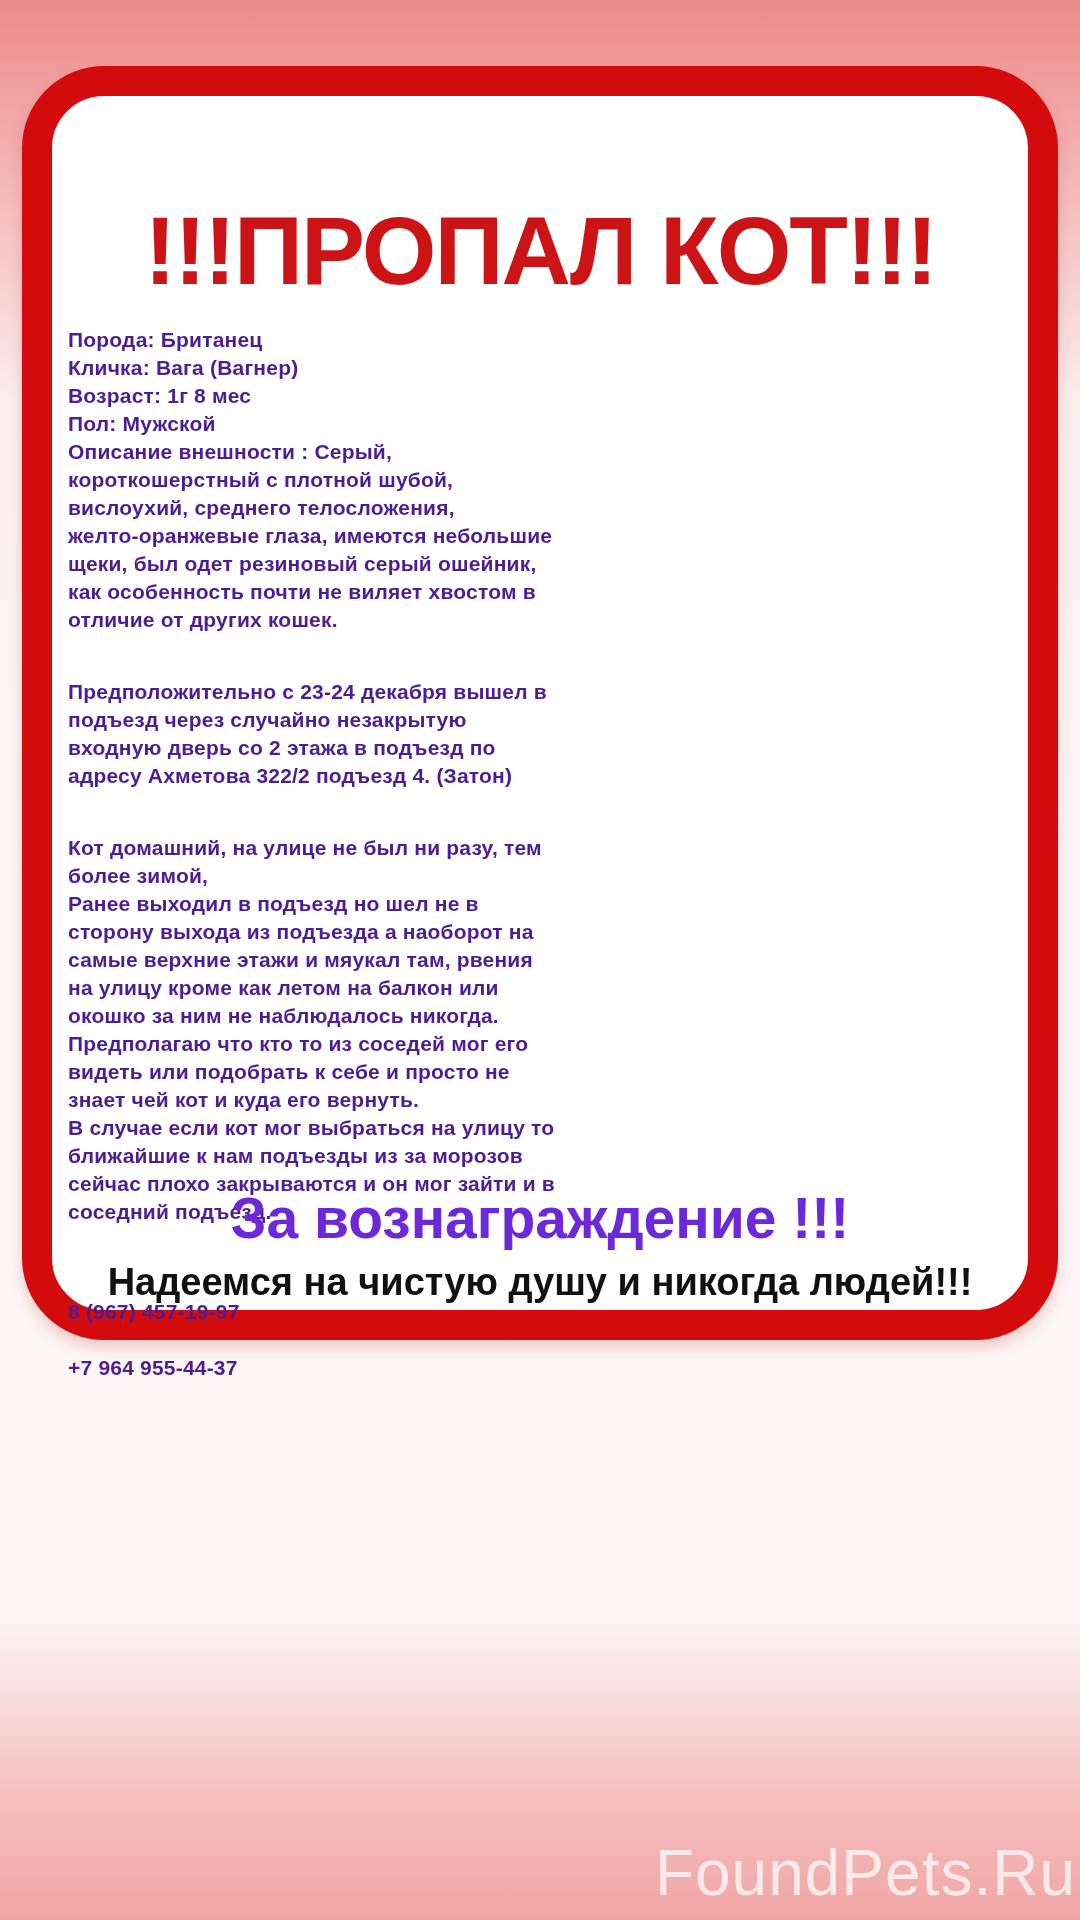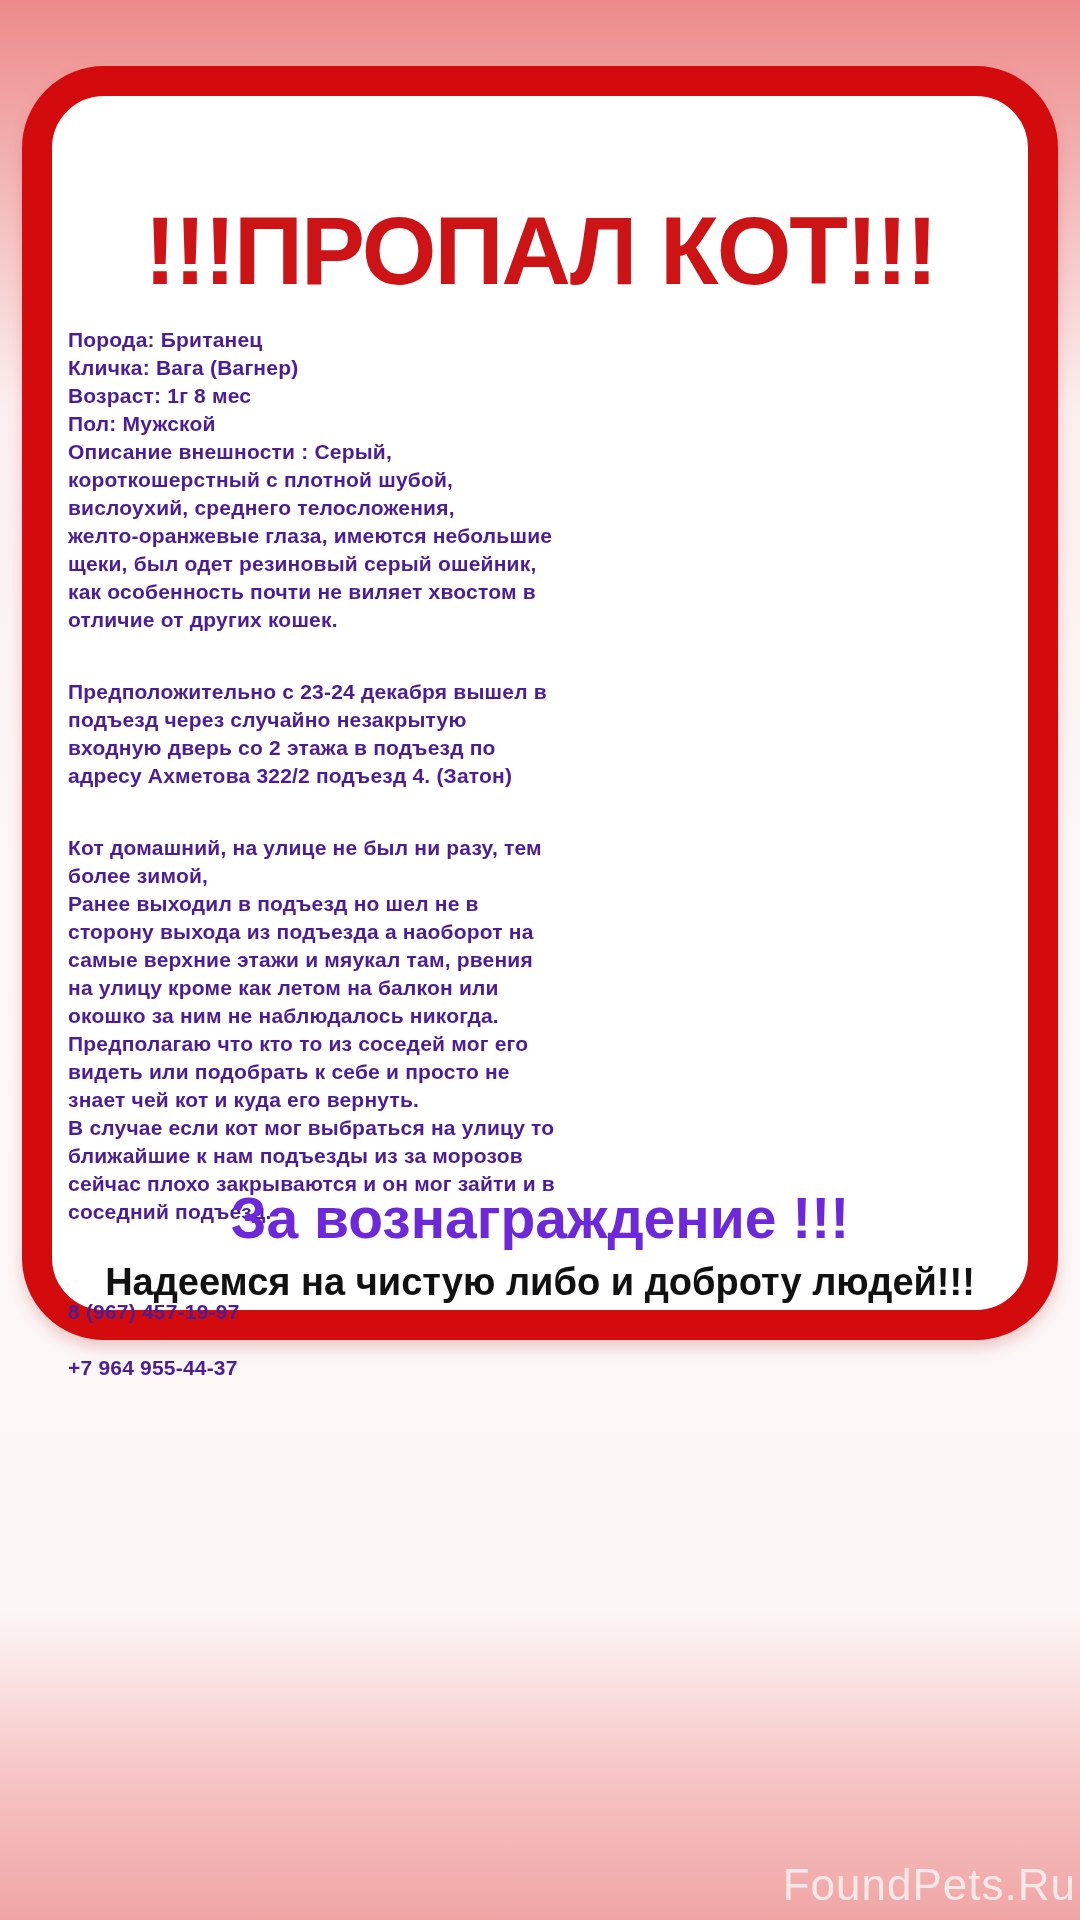--- a/index.html
+++ b/index.html
@@ -88,21 +88,21 @@
     margin-top: 10px;
     font-size: 38px;
     line-height: 44px;
     font-weight: 700;
     color: #111111;
   }
   .watermark {
     position: absolute;
     right: 4px;
     bottom: 10px;
-    font-size: 44px;
+    font-size: 64px;
     font-weight: 400;
     letter-spacing: 1px;
     color: rgba(255, 245, 245, 0.82);
   }
 </style>
 </head>
 <body>
 
 <div class="page">
   <div class="card">
@@ -139,18 +139,18 @@
 сейчас плохо закрываются и он мог зайти и в
 соседний подъезд.</p>
       <div class="phones">
         <div class="phone">8 (967) 457-19-97</div>
         <div class="phone">+7 964 955-44-37</div>
       </div>
     </div>
 
     <div class="bottom-block">
       <div class="reward">За вознаграждение !!!</div>
-      <div class="hope">Надеемся на чистую либо и доброту людей!!!</div>
+      <div class="hope">Надеемся на чистую душу и никогда людей!!!</div>
     </div>
   </div>
 
   <div class="watermark">FoundPets.Ru</div>
 </div>
 
 </body></html>

